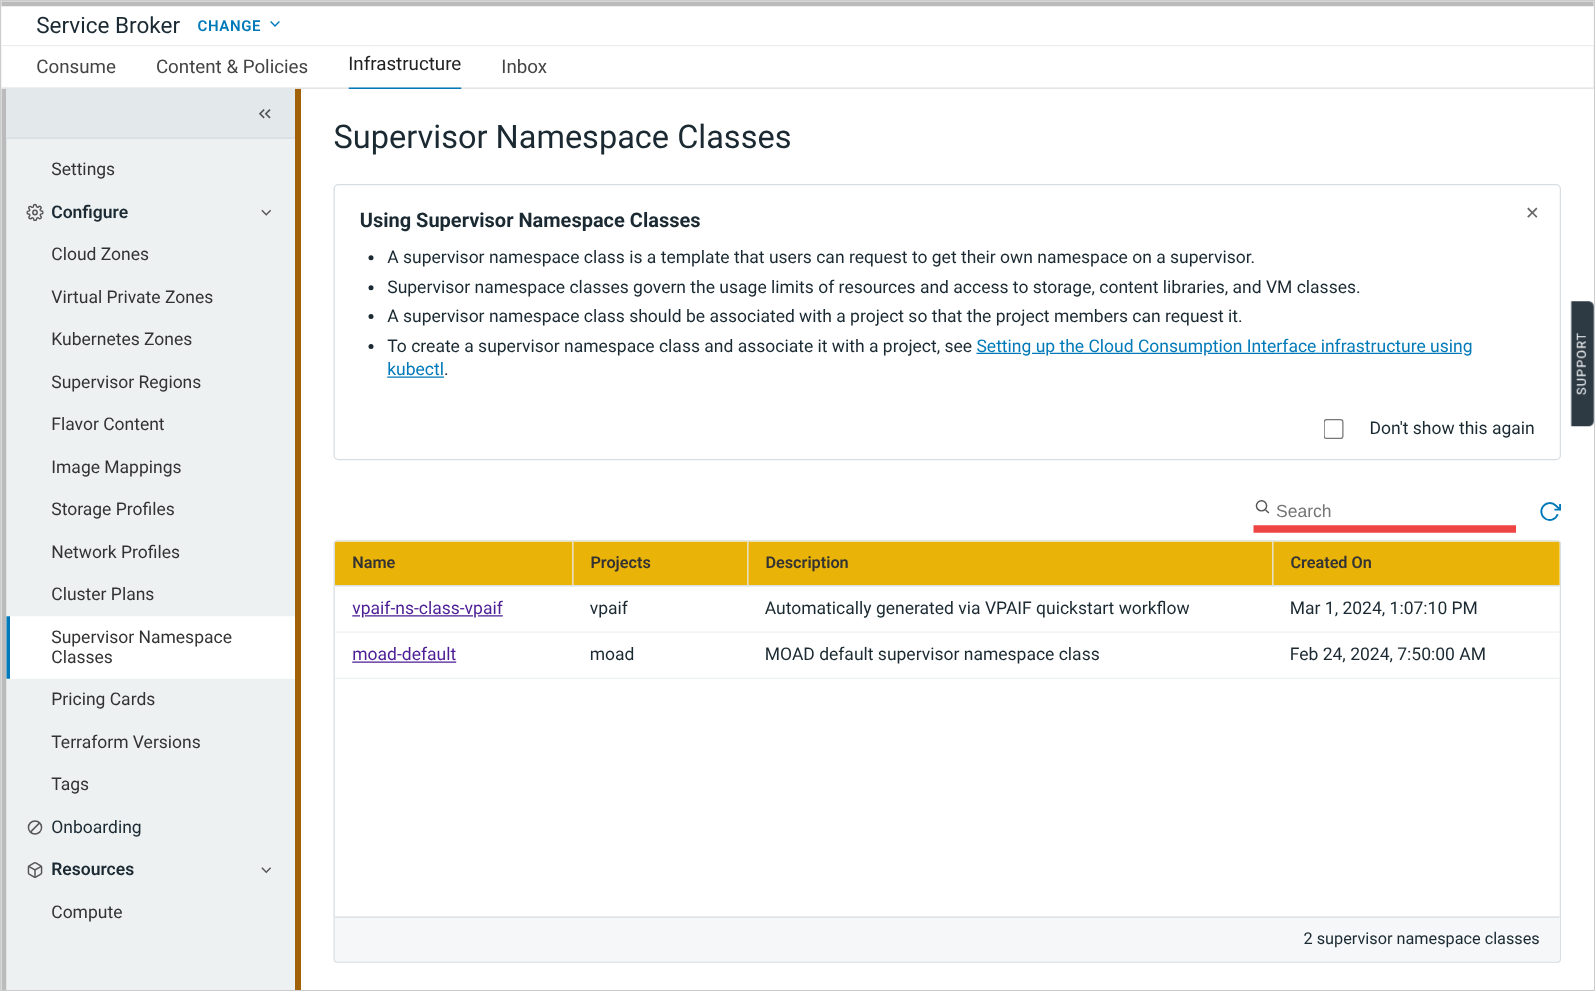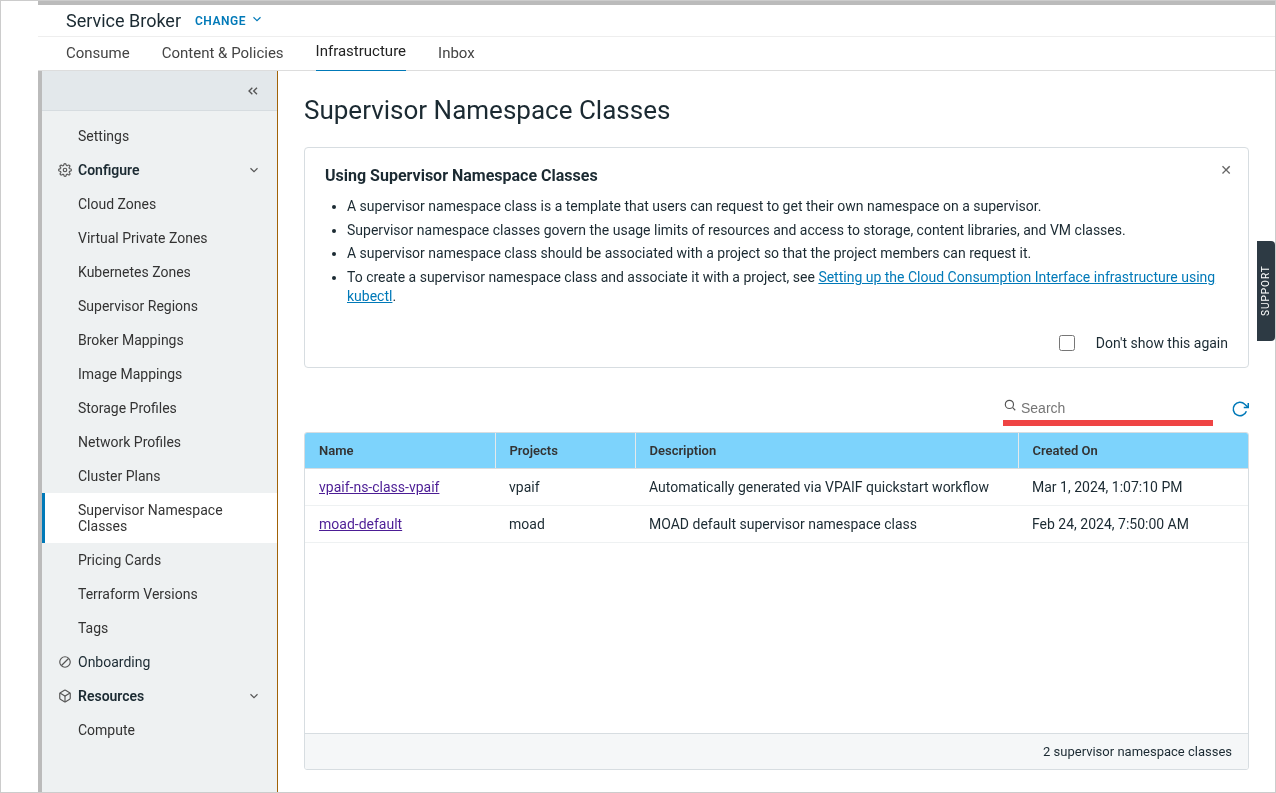--- a/index.html
+++ b/index.html
@@ -1,25 +1,25 @@
 <!DOCTYPE html>
 <html><head>
 <meta charset="utf-8">
 <style>
   * { box-sizing: border-box; margin: 0; padding: 0; }
   body { font-family: -apple-system, BlinkMacSystemFont, "Segoe UI", Roboto, "Helvetica Neue", Arial, sans-serif; font-size: 14px; color: #1b2a32; background: #fff; }
-  .app { width: 1276px; height: 793px; border: 1px solid #ccc; display: flex; flex-direction: column; overflow: hidden; position: relative; background:#fff;padding-left:37px; }
+  .app { width: 1276px; height: 793px; border: 1px solid #ccc; display: flex; flex-direction: column; overflow: hidden; position: relative; background:#fff; }
   .topbar { display: flex; align-items: center; height: 36px; padding: 0 28px; border-bottom: 1px solid #eee; background:#fff; border-top: 4px solid #bbb;}
   .product-name { font-size: 18px; font-weight: 400; color:#1b2a32; margin-right: 14px; }
   .change-link { color:#0079b8; font-size: 12px; font-weight:600; letter-spacing:0.5px; cursor:pointer; display:flex; align-items:center; gap:4px;}
   .tabs { display:flex; align-items:center; height: 34px; padding: 0 28px; border-bottom: 1px solid #ddd; }
   .tab { padding: 8px 0 10px 0; margin-right: 32px; color:#444; cursor:pointer; font-size:15px; }
   .tab.active { color:#222; border-bottom: 3px solid #0079b8; font-weight:400; }
   .body { flex:1; display:flex; overflow:hidden; }
-  .sidebar { width: 240px; background:#eef1f2; border-right:1px solid #a16207; display:flex; flex-direction:column; border-left:4px solid #bbb;}
+  .sidebar { width: 240px; background:#eef1f2; border-right:5px solid #a16207; display:flex; flex-direction:column; border-left:4px solid #bbb;}
   .sidebar-collapse { height:40px; display:flex; align-items:center; justify-content:flex-end; padding-right:16px; background:#e3e8eb; border-bottom:1px solid #d6dce0;}
   .sidebar-inner { flex:1; overflow:auto; padding-top:8px; }
   .side-item { padding: 9px 16px 9px 36px; color:#333; cursor:pointer; font-size:14px; }
   .side-item.active { background:#fff; border-left:3px solid #0079b8; padding-left:33px; }
   .side-group { padding: 9px 16px 9px 16px; font-weight:600; display:flex; align-items:center; gap:6px; cursor:pointer; }
   .side-group .spacer { flex:1; }
   .main { flex:1; overflow:auto; padding: 24px 26px; background:#fff; position:relative; }
   .page-title { font-size: 26px; font-weight:400; margin-bottom: 22px; color:#1b2a32;}
   .info-card { border:1px solid #d7dde1; border-radius:4px; padding: 18px 20px 16px 20px; margin-bottom: 28px; position:relative; }
   .info-card h3 { font-size:16px; font-weight:700; margin-bottom:12px; }
@@ -28,21 +28,21 @@
   .info-card a { color:#0079b8; text-decoration:underline; }
   .info-close { position:absolute; top:14px; right:16px; cursor:pointer; color:#666; font-size:14px; }
   .dont-show { display:flex; justify-content:flex-end; align-items:center; gap:21px; margin-top:28px; font-size:14px; }
   .dont-show input { width:16px; height:16px; }
   .toolbar { display:flex; justify-content:flex-end; align-items:center; gap:18px; margin-bottom:6px; }
   .search { display:flex; border-bottom:6px solid #ef4444; width:210px; padding:2px 0; }
   .search input { border:none; outline:none; flex:1; font-size:14px; padding:2px 4px; background:transparent; }
   .refresh { color:#0079b8; cursor:pointer; }
   .table-wrap { border:1px solid #d7dde1; border-radius:3px; overflow:hidden; }
   table { width:100%; border-collapse:collapse; }
-  thead { background:#7dd3fc; }
+  thead { background:#eab308; }
   th { text-align:left; font-weight:600; font-size:13px; padding:10px 14px; border-bottom:1px solid #d7dde1; border-right:1px solid #e5e9eb; color:#333;}
   th:last-child { border-right:none; }
   td { padding:10px 14px; font-size:14px; border-bottom:1px solid #eef1f2; vertical-align:top; }
   td.name a { color:#4c1d95; }
   .table-empty { height:190px; }
   .table-footer { background:#f5f7f8; text-align:right; padding:10px 16px; font-size:13px; border-top:1px solid #d7dde1; }
   .support-tab { position:absolute; right:0; top:240px; width:18px; height:100px; background:#2d3a44; color:#fff; font-size:10px; display:flex; align-items:center; justify-content:center; writing-mode:vertical-rl; transform:rotate(180deg); border-radius:4px 0 0 4px; cursor:pointer; letter-spacing:1px;}
   .chev { display:inline-block; }
   .icon-svg { width:14px; height:14px; }
   .collapse-svg { width:16px; height:16px; color:#555;}
@@ -90,21 +90,21 @@
           <span class="spacer"></span>
           <svg class="icon-svg" viewBox="0 0 24 24" fill="none" stroke="#555" stroke-width="2">
               <polyline points="6 9 12 15 18 9"></polyline>
             </svg>
         </div>
         <div id="configure-items">
             <div class="side-item">Cloud Zones</div>
             <div class="side-item">Virtual Private Zones</div>
             <div class="side-item">Kubernetes Zones</div>
             <div class="side-item">Supervisor Regions</div>
-            <div class="side-item">Broker Mappings</div>
+            <div class="side-item">Flavor Content</div>
             <div class="side-item">Image Mappings</div>
             <div class="side-item">Storage Profiles</div>
             <div class="side-item">Network Profiles</div>
             <div class="side-item">Cluster Plans</div>
             <div class="side-item active">Supervisor Namespace Classes</div>
             <div class="side-item">Pricing Cards</div>
             <div class="side-item">Terraform Versions</div>
             <div class="side-item">Tags</div>
           </div>
 

